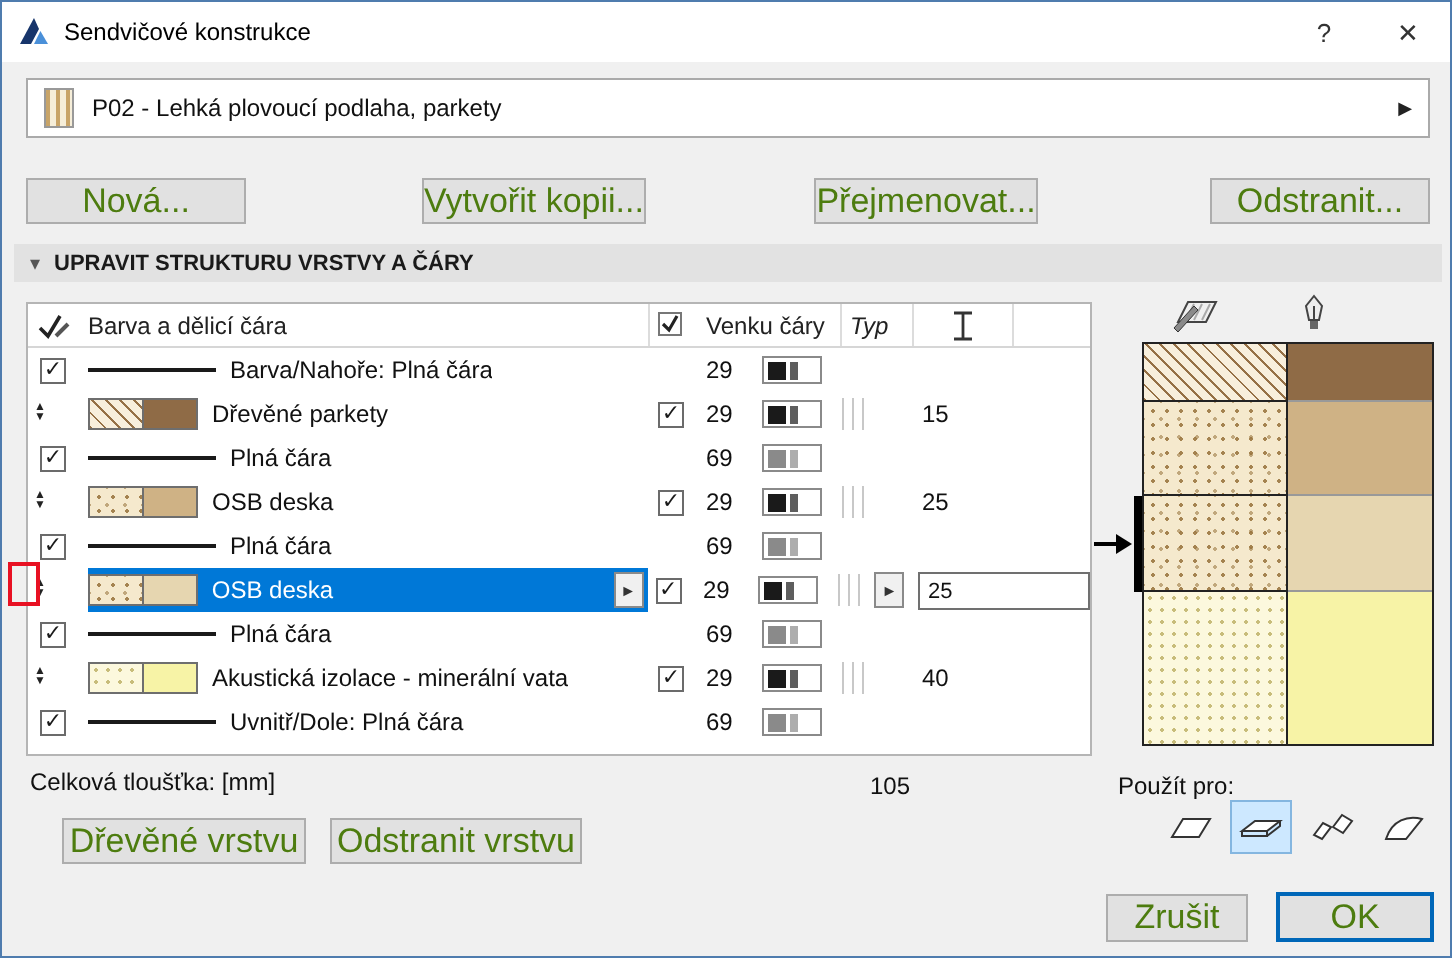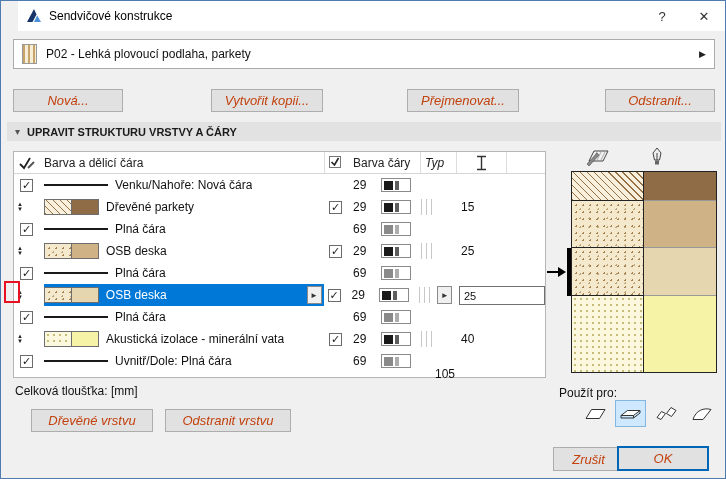--- a/index.html
+++ b/index.html
@@ -3,38 +3,38 @@
 <meta charset="utf-8">
 <style>
   * { margin:0; padding:0; box-sizing:border-box; }
   html,body { width:726px; height:479px; }
   body { font-family:"Liberation Sans", sans-serif; background:#888; }
 
   .dialog { position:relative; width:726px; height:479px; background:#f0f0f0;
             border:1px solid #4f7cae; font-size:12px; color:#111; overflow:hidden; }
 
   
-  .titlebar { position:absolute; top:0; left:17px; right:0; height:30px; background:#fff;
+  .titlebar { position:absolute; top:0; left:0; right:0; height:30px; background:#fff;
               display:flex; align-items:center; }
   .app-icon { width:16px; height:16px; margin:0 7px 0 8px; flex:none; }
   .title { font-size:12px; color:#000; }
   .tb-spacer { flex:1; }
   .tb-btn { width:42px; height:30px; display:flex; align-items:center; justify-content:center;
             font-size:13px; color:#333; cursor:default; }
 
   
   .selector { position:absolute; left:12px; top:38px; width:702px; height:30px; background:#fff;
               border:1px solid #aaa; display:flex; align-items:center; padding:0 8px; }
   .sel-chip { width:15px; height:20px; border:1px solid #999; margin-right:9px; flex:none;
               background:repeating-linear-gradient(90deg,#c8a468 0 2px,#f6eed9 2px 5px); }
   .sel-arrow { margin-left:auto; font-size:9px; color:#222; }
 
   
-  .btn { background:#e1e1e1; border:1px solid #adadad; font-size:13px; color:#c2410c;
-         display:flex; align-items:center; justify-content:center; font-family:inherit;font-style:italic; }
+  .btn { background:#e1e1e1; border:1px solid #adadad; font-size:17px; color:#4d7c0f;
+         display:flex; align-items:center; justify-content:center; font-family:inherit; }
   .tbtn { position:absolute; top:88px; height:23px; }
   .b-new { left:12px; width:110px; }
   .b-copy { left:210px; width:112px; }
   .b-rename { left:406px; width:112px; }
   .b-delete { left:604px; width:110px; }
 
   
   .section { position:absolute; top:121px; left:6px; width:714px; height:19px; background:#e2e2e2;
              display:flex; align-items:center; padding-left:8px; gap:7px; }
   .section .arr { font-size:10px; color:#555; }
@@ -97,21 +97,21 @@
   .fill-osb { background-color:#f5e9cd;
     background-image:radial-gradient(rgba(150,113,58,.85) 1px,transparent 1px),
                      radial-gradient(rgba(150,113,58,.55) 1px,transparent 1px);
     background-size:7px 7px,9px 9px; background-position:1px 1px,4px 4px; }
   .fill-wool { background-color:#fcf8dd;
     background-image:radial-gradient(rgba(178,163,80,.7) 1px,transparent 1px);
     background-size:6px 6px; }
 
   
   .total-label { position:absolute; left:14px; top:383px; }
-  .total-value { position:absolute; left:434px; top:366px; }
+  .total-value { position:absolute; left:434px; top:385px; }
   .b-insert { position:absolute; left:30px; top:408px; width:122px; height:23px; }
   .b-remove { position:absolute; left:164px; top:408px; width:126px; height:23px; }
 
   
   .pv-icon { position:absolute; }
   .preview { position:absolute; left:570px; top:170px; width:146px; height:202px;
              display:flex; flex-direction:column; border:1px solid #222; background:#fff; }
   .pv-row { display:flex; }
   .pv-cut { width:72px; border-right:1px solid #222; border-bottom:1px solid #222; }
   .pv-surf { flex:1; border-bottom:1px solid #999; }
@@ -121,21 +121,21 @@
 
   .apply-label { position:absolute; left:558px; top:385px; }
   .use-icons { position:absolute; left:579px; top:399px; width:137px; display:flex;
                justify-content:space-between; align-items:center; }
   .use { width:31px; height:27px; display:flex; align-items:center; justify-content:center;
          border:1px solid transparent; }
   .use.selected { background:#cde8ff; border:1px solid #84b6e0; }
 
   
   .b-cancel { position:absolute; left:552px; top:446px; width:71px; height:24px; }
-  .b-ok { position:absolute; left:616px; top:445px; width:92px; height:25px; border:2px solid #0067b8; }
+  .b-ok { position:absolute; left:637px; top:445px; width:79px; height:25px; border:2px solid #0067b8; }
 
   
   .annotation { position:absolute; left:3px; top:280px; width:16px; height:22px;
                 border:2px solid #e81123; z-index:10; }
 </style>
 </head>
 <body>
 
 <div class="dialog">
 
@@ -176,36 +176,36 @@
           <path d="M9 12 L15 6" stroke="#555" stroke-width="2"></path>
         </svg>
       </span>
       <span class="hc h-b">Barva a dělicí čára</span>
       <span class="hc h-c">
         <svg width="14" height="13" viewBox="0 0 14 13">
           <rect x="0.5" y="0.5" width="11" height="11" fill="#fff" stroke="#777"></rect>
           <path d="M2.5 6 L5.5 9 L9.5 2" fill="none" stroke="#222" stroke-width="1.6"></path>
         </svg>
       </span>
-      <span class="hc h-pen">Barva čáry</span>
+      <span class="hc h-pen">Venku čáry</span>
       <span class="hc h-typ">Typ</span>
       <span class="hc h-th">
         <svg width="13" height="16" viewBox="0 0 13 16">
           <path d="M2 1.5 H11 M2 14.5 H11 M6.5 1.5 V14.5" stroke="#333" stroke-width="1.4" fill="none"></path>
         </svg>
       </span>
     </div>
     <div>
         <div class="trow">
           <div class="cell ca">
             <span class="chk">✓</span>
           </div>
           <div class="cell cbx">
             <span class="sep-line"></span>
-            <span class="lbl">Venku/Nahoře: Nová čára</span>
+            <span class="lbl">Barva/Nahoře: Plná čára</span>
           </div>
           <div class="cell cc"></div>
           <div class="cell cd">29</div>
           <div class="cell ce">
             <span class="pen-swatch">
               <i style="background:#1a1a1a"></i>
               <i class="thin" style="background:#1a1a1a"></i>
             </span>
           </div>
           <div class="cell cf"></div>

